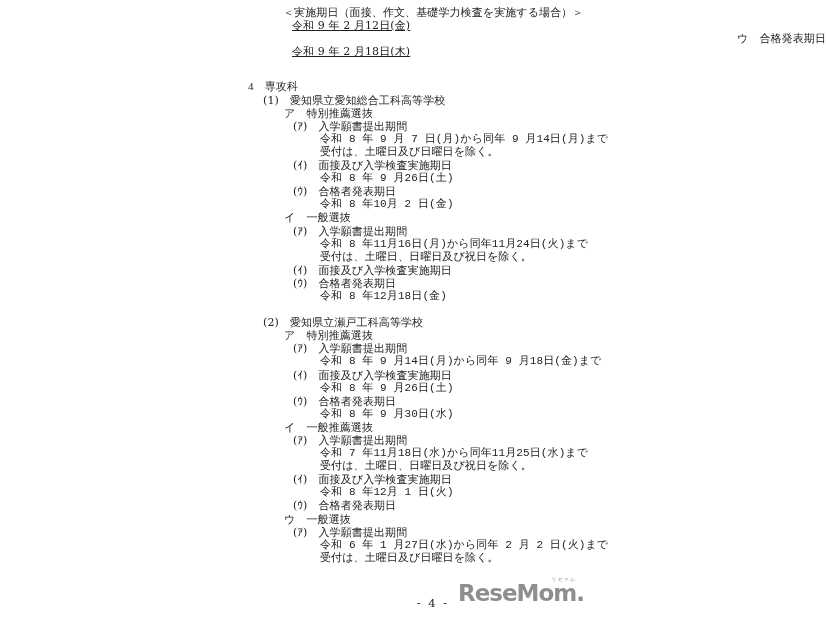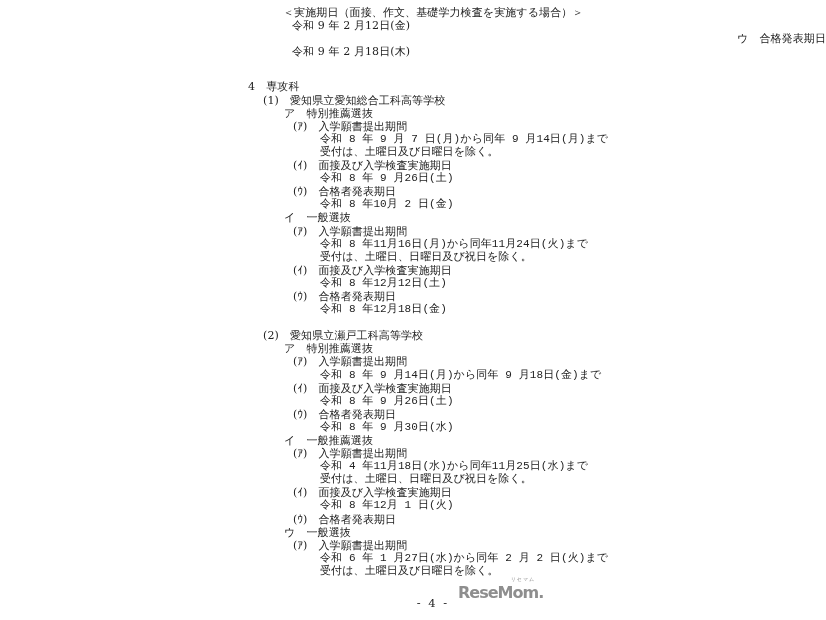--- a/index.html
+++ b/index.html
@@ -24,23 +24,23 @@
   }
   .line {
     height: 13.1px;
     line-height: 13.1px;
     font-size: 11px;
     letter-spacing: 0.1px;
     white-space: pre;
   }
   
   .l-bracket  { margin-left: 283px; }
-  .l-topdate  { margin-left: 292px; }
+  .l-topdate  { margin-left: 292px; text-decoration: underline; }
   .l-topkana  { margin-left: 265px; text-align: right; }
-  .l-num      { margin-left: 248px; margin-top: 9px; }
+  .l-num      { margin-left: 248px; margin-top: 9px; font-family: Liberation Serif, serif; }
   .l-pnum     { margin-left: 263px; }
   .l-kana     { margin-left: 284px; }
   .l-pkana    { margin-left: 293px; }
   .l-date     { margin-left: 320px; font-family: Liberation Mono, monospace; }
   .l-blank    { }
 
   .page-number {
     position: absolute;
     top: 596px;
     left: 433px;
@@ -54,21 +54,21 @@
 
   .logo {
     position: absolute;
     top: 580px;
     left: 458px;
     font-family: "DejaVu Sans", "Liberation Sans", sans-serif;
     font-weight: 700;
     color: #8e8e8e;
   }
   .logo-text {
-    font-size: 16px;
+    font-size: 23px;
     letter-spacing: -1px;
     line-height: 26px;
   }
   .logo-ruby {
     position: absolute;
     top: -4px;
     right: 8px;
     font-size: 5px;
     letter-spacing: 1px;
     font-weight: 400;
@@ -95,35 +95,34 @@
       <div class="line l-date">受付は、土曜日及び日曜日を除く。</div>
       <div class="line l-pkana">(ｲ)　面接及び入学検査実施期日</div>
       <div class="line l-date">令和 8 年 9 月26日(土)</div>
       <div class="line l-pkana">(ｳ)　合格者発表期日</div>
       <div class="line l-date">令和 8 年10月 2 日(金)</div>
       <div class="line l-kana">イ　一般選抜</div>
       <div class="line l-pkana">(ｱ)　入学願書提出期間</div>
       <div class="line l-date">令和 8 年11月16日(月)から同年11月24日(火)まで</div>
       <div class="line l-date">受付は、土曜日、日曜日及び祝日を除く。</div>
       <div class="line l-pkana">(ｲ)　面接及び入学検査実施期日</div>
-      <div class="line l-date">令和 8 年12月12日(土)</div>
       <div class="line l-pkana">(ｳ)　合格者発表期日</div>
       <div class="line l-date">令和 8 年12月18日(金)</div>
       <div class="line l-blank">&nbsp;</div>
       <div class="line l-pnum">(2)　愛知県立瀬戸工科高等学校</div>
       <div class="line l-kana">ア　特別推薦選抜</div>
       <div class="line l-pkana">(ｱ)　入学願書提出期間</div>
       <div class="line l-date">令和 8 年 9 月14日(月)から同年 9 月18日(金)まで</div>
       <div class="line l-pkana">(ｲ)　面接及び入学検査実施期日</div>
       <div class="line l-date">令和 8 年 9 月26日(土)</div>
       <div class="line l-pkana">(ｳ)　合格者発表期日</div>
       <div class="line l-date">令和 8 年 9 月30日(水)</div>
       <div class="line l-kana">イ　一般推薦選抜</div>
       <div class="line l-pkana">(ｱ)　入学願書提出期間</div>
-      <div class="line l-date">令和 4 年11月18日(水)から同年11月25日(水)まで</div>
+      <div class="line l-date">令和 7 年11月18日(水)から同年11月25日(水)まで</div>
       <div class="line l-date">受付は、土曜日、日曜日及び祝日を除く。</div>
       <div class="line l-pkana">(ｲ)　面接及び入学検査実施期日</div>
       <div class="line l-date">令和 8 年12月 1 日(火)</div>
       <div class="line l-pkana">(ｳ)　合格者発表期日</div>
       <div class="line l-kana">ウ　一般選抜</div>
       <div class="line l-pkana">(ｱ)　入学願書提出期間</div>
       <div class="line l-date">令和 6 年 1 月27日(水)から同年 2 月 2 日(火)まで</div>
       <div class="line l-date">受付は、土曜日及び日曜日を除く。</div>
     </div>
 

